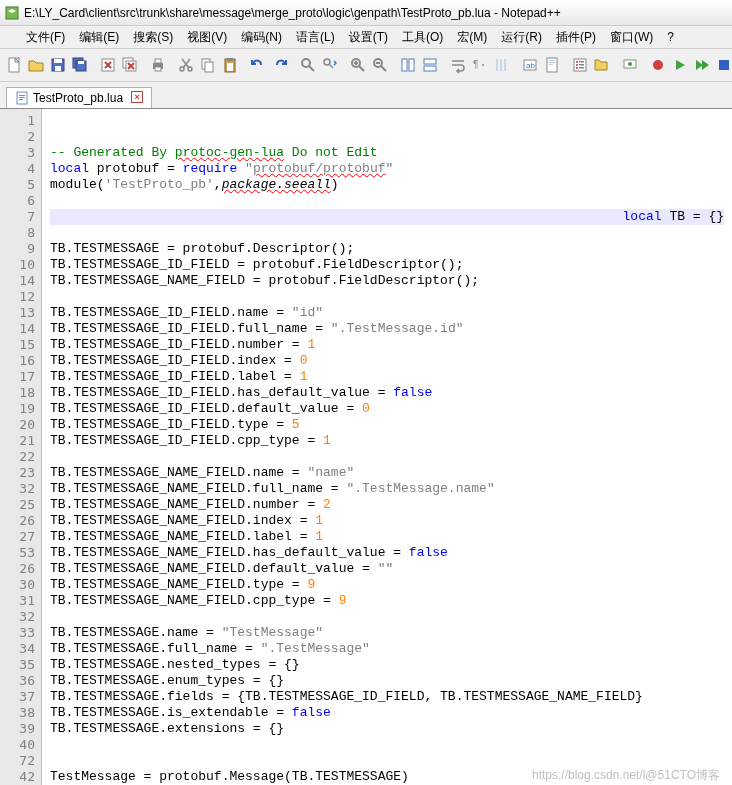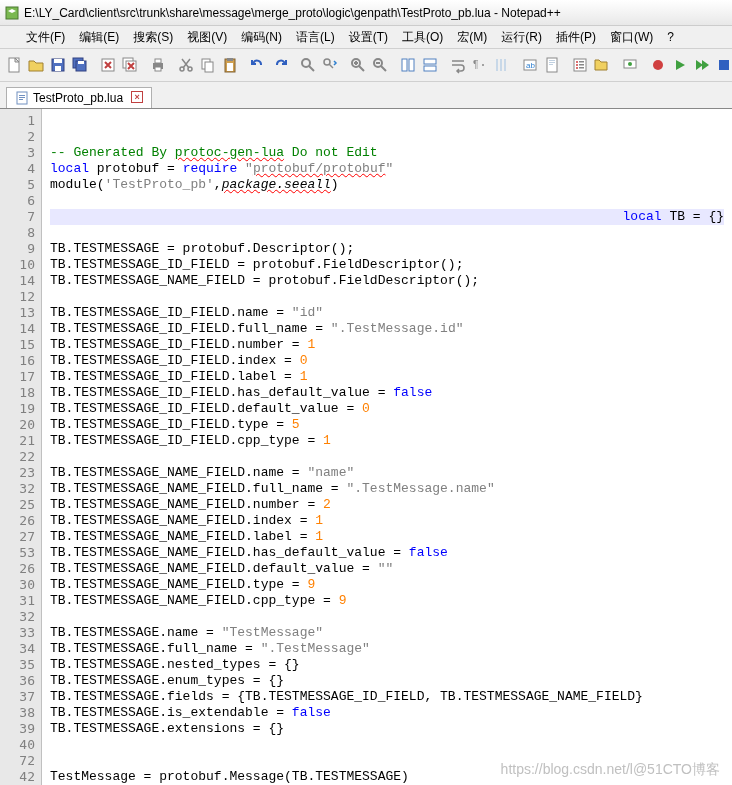--- a/index.html
+++ b/index.html
@@ -21,21 +21,21 @@
 .gutter div { height: 16px; }
 .code { flex: 1; padding: 4px 8px; font-family: Consolas, "Courier New", monospace; font-size: 13px; line-height: 16px; white-space: pre; color: #000; position: relative; }
 .code-line { height: 16px; }
 .hl-line { background: #e8e8ff; text-align: right; }
 .kw { color: #0000ff; font-weight: normal; }
 .str { color: #808080; }
 .num { color: #ff8000; }
 .cmt { color: #008000; }
 .fn { font-style: italic; margin-top: 48px; }
 .wavy { text-decoration: underline wavy red; text-decoration-thickness: 1px; }
-.watermark { position: absolute; bottom: 8px; right: 12px; color: #c0c0c0; font-size: 14px; font-family: Arial; }
+.watermark { position: absolute; bottom: 2px; right: 12px; color: #c0c0c0; font-size: 12px; font-family: Arial; }
 svg { display: block; }
 </style>
 </head>
 <body>
 
 <div class="titlebar">
   <span class="app-icon">
     <svg width="16" height="16" viewBox="0 0 16 16">
         <rect x="2" y="2" width="12" height="12" fill="#7ab850" stroke="#4a7830"></rect>
         <path d="M4 6 L8 4 L12 6 L8 8 Z" fill="#fff"></path>

